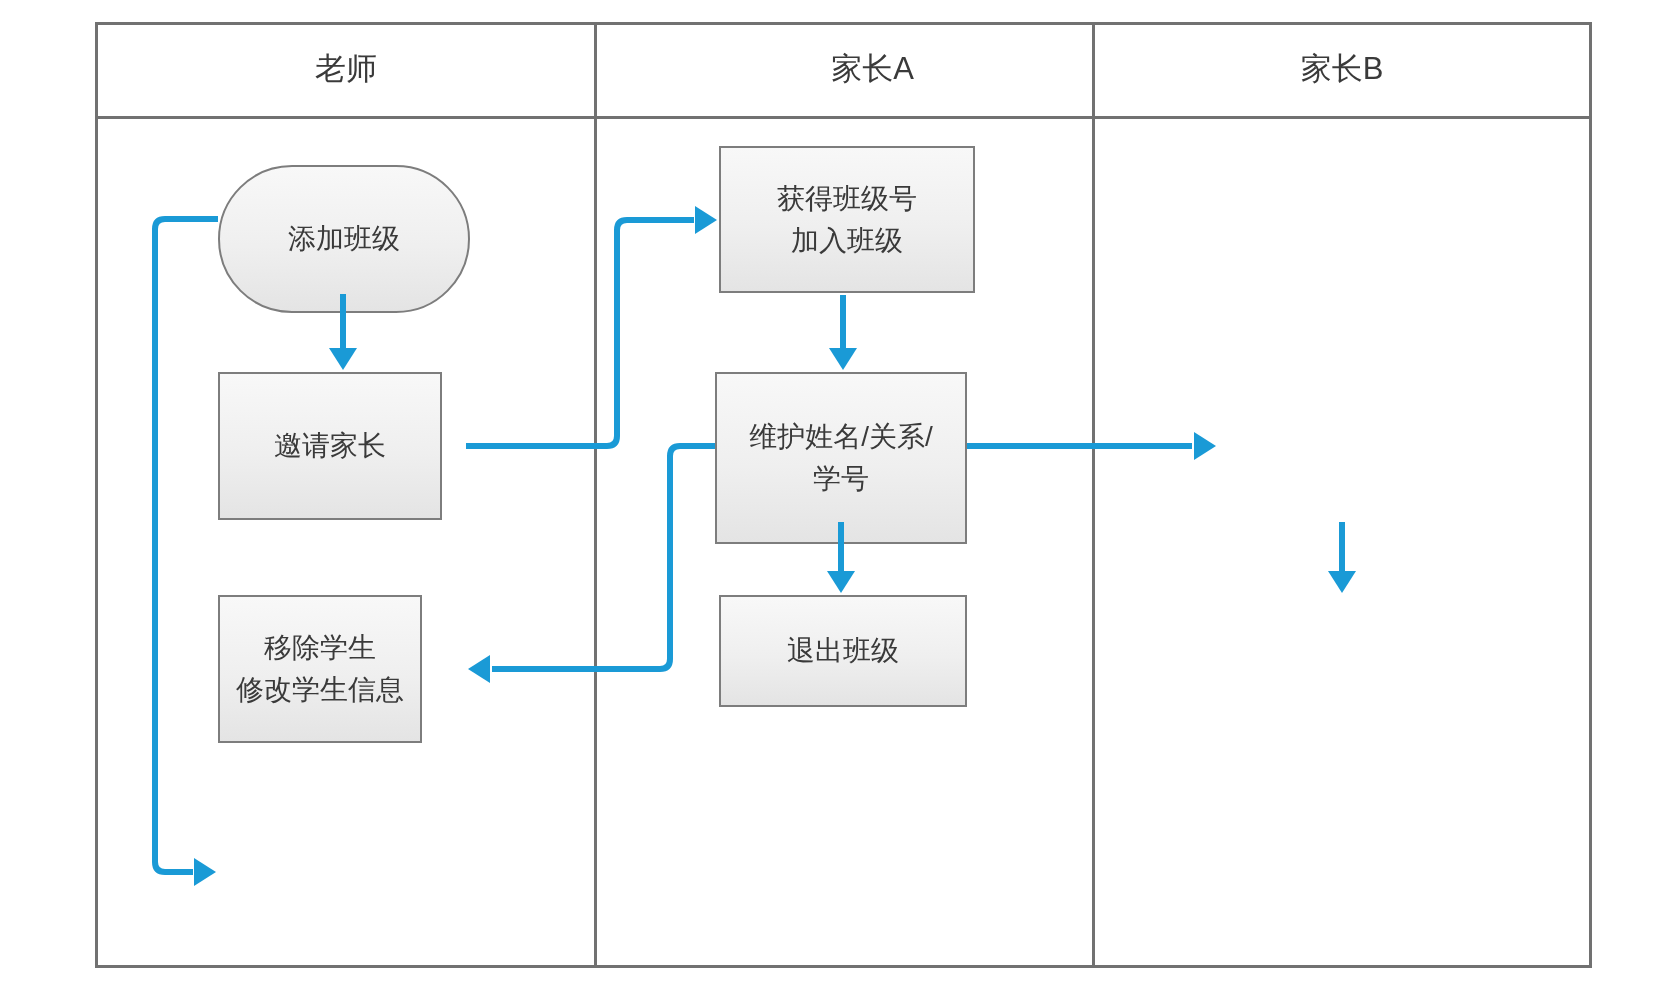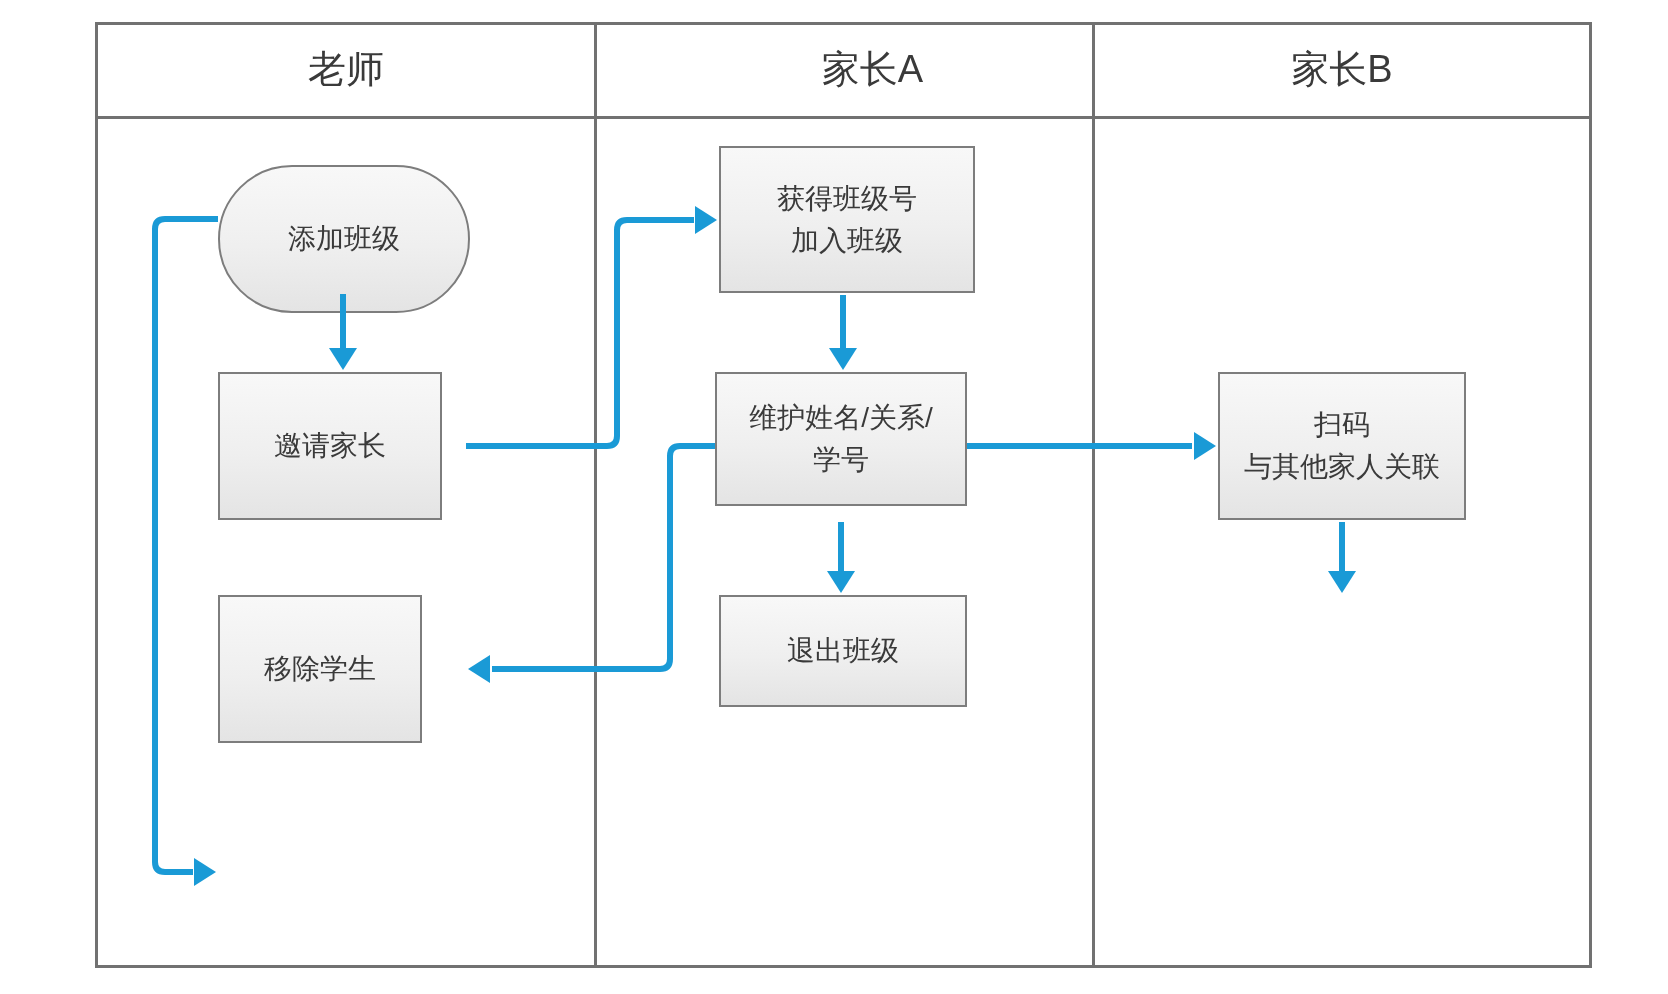--- a/index.html
+++ b/index.html
@@ -19,21 +19,21 @@
     position:absolute;top:22px;height:946px;width:3px;
     background:var(--frame-border,#717171);
   }
   .header-sep{
     position:absolute;left:95px;top:116px;width:1497px;height:3px;
     background:var(--frame-border,#717171);
   }
   .lane-title{
     position:absolute;top:22px;height:94px;
     display:flex;align-items:center;justify-content:center;
-    font-size:38px;color:var(--text,#3a3a3a);
+    font-size:31px;color:var(--text,#3a3a3a);
   }
   .node{
     position:absolute;box-sizing:border-box;
     border:2px solid var(--node-border,#7d7d7d);
     background:linear-gradient(180deg,var(--node-fill-top,#f8f8f8) 0%,#efefef 55%,var(--node-fill-bottom,#e4e4e4) 100%);
     display:flex;flex-direction:column;align-items:center;justify-content:center;
     font-size:28px;line-height:1.5;color:var(--text,#3a3a3a);
     text-align:center;
   }
   .stadium{border-radius:74px;margin-top:20px;}
@@ -58,41 +58,38 @@
   <div class="node stadium" style="left:218px;top:145px;width:252px;height:148px">
     <span>添加班级</span>
   </div>
 
   <div class="node" style="left:218px;top:372px;width:224px;height:148px">
     <span>邀请家长</span>
   </div>
 
   <div class="node" style="left:218px;top:595px;width:204px;height:148px">
     <span>移除学生</span>
+    <span>修改学生信息</span>
   </div>
 
 
   <div class="node" style="left:719px;top:146px;width:256px;height:147px">
     <span>获得班级号</span>
     <span>加入班级</span>
   </div>
 
-  <div class="node" style="left:715px;top:372px;width:252px;height:134px">
+  <div class="node" style="left:715px;top:372px;width:252px;height:172px">
     <span>维护姓名/关系/</span>
     <span>学号</span>
   </div>
 
   <div class="node" style="left:719px;top:595px;width:248px;height:112px">
     <span>退出班级</span>
   </div>
 
-  <div class="node" style="left:1218px;top:372px;width:248px;height:148px">
-    <span>扫码</span>
-    <span>与其他家人关联</span>
-  </div>
 
 
   <svg class="edges" width="1668" height="994" viewBox="0 0 1668 994">
 
     <path class="edge" d="M343,294 L343,348"></path>
     <polygon class="arrow" points="343,370 329,348 357,348"></polygon>
 
     <path class="edge" d="M218,219 L165,219 Q155,219 155,229 L155,862 Q155,872 165,872 L193,872"></path>
     <polygon class="arrow" points="216,872 194,858 194,886"></polygon>
 

